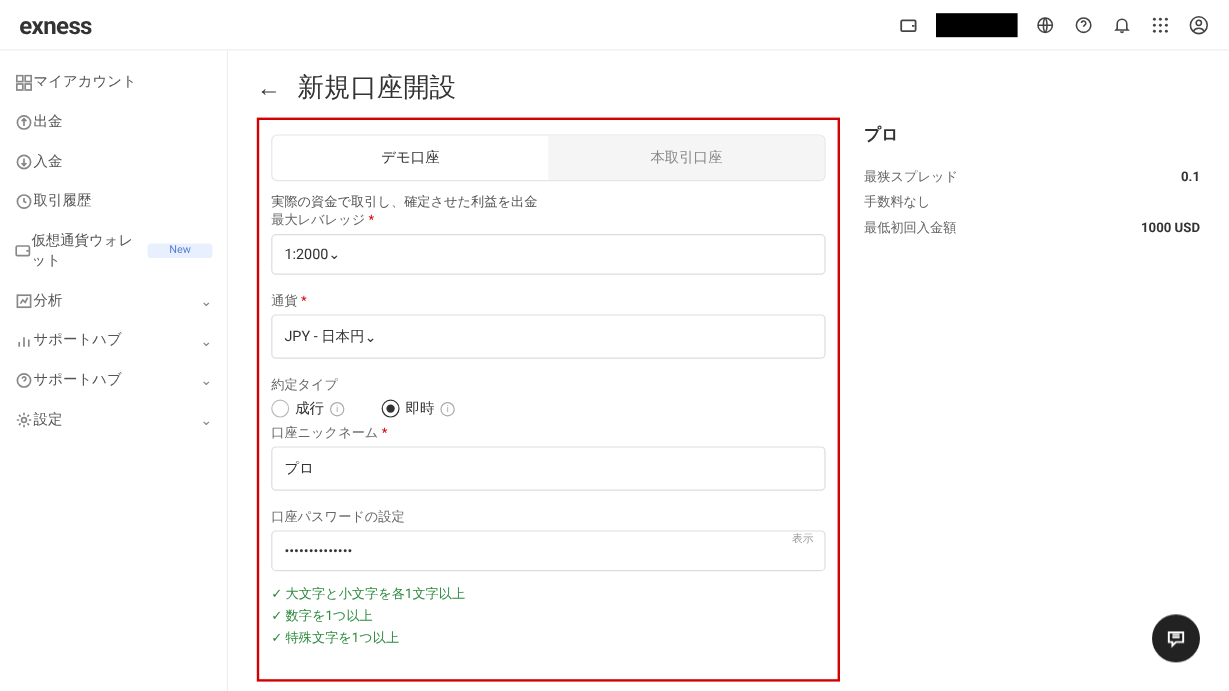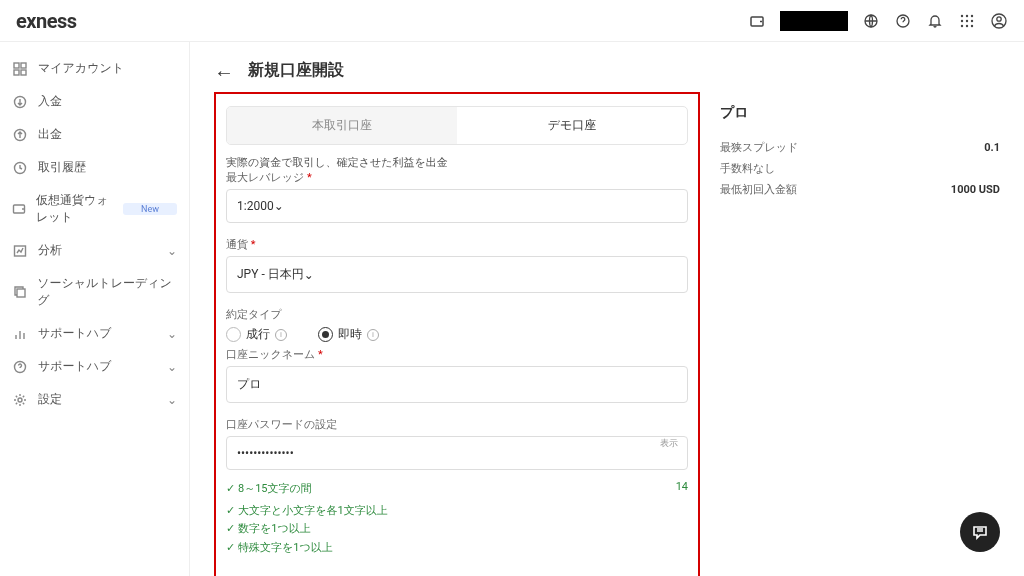--- a/index.html
+++ b/index.html
@@ -4,29 +4,29 @@
 <style>
 *{margin:0;padding:0;box-sizing:border-box;font-family:-apple-system,BlinkMacSystemFont,"Segoe UI",Roboto,sans-serif}
 body{background:#fff;color:#333;font-size:12px}
 .topbar{display:flex;align-items:center;justify-content:space-between;padding:8px 16px;border-bottom:1px solid #eee;height:42px}
 .logo{font-size:20px;font-weight:700;letter-spacing:-0.5px}
 .top-icons{display:flex;align-items:center;gap:14px}
 .top-icon{width:18px;height:18px;display:flex;align-items:center;justify-content:center;cursor:pointer;color:#444}
 .blackbox{width:68px;height:20px;background:#000}
 .layout{display:flex}
 .sidebar{width:190px;border-right:1px solid #eee;padding:10px 0;min-height:534px;position:relative;display:flex;flex-direction:column}
-.side-item{display:flex;align-items:center;padding:8px 12px;gap:10px;cursor:pointer;color:#555;font-size:12px}
+.side-item{display:flex;align-items:center;padding:8px 12px;cursor:pointer;color:#555;font-size:12px}
 .side-icon{width:16px;height:16px;display:flex;align-items:center;justify-content:center;color:#888}
 .chev{margin-left:auto;color:#888}
 .badge-new{background:#e8f0ff;color:#5a7fd6;font-size:9px;padding:1px 18px;border-radius:3px;margin-left:auto}
 .main{flex:1;padding:16px 24px;display:flex;gap:20px}
 .center{flex:1;max-width:720px}
 .page-head{display:flex;align-items:center;gap:14px;margin-bottom:10px}
 .back-arrow{font-size:20px;cursor:pointer}
-.page-title{font-size:16px;font-weight:700}
+.page-title{font-size:22px;font-weight:400}
 .redbox{border:2px solid #d40000;padding:12px 10px 10px}
 .tabs{display:flex;border:1px solid #e5e5e5;border-radius:5px;overflow:hidden;margin-bottom:10px}
 .tab{flex:1;text-align:center;padding:10px;font-size:12px;cursor:pointer}
 .tab.inactive{background:#f5f5f5;color:#888}
 .desc{font-size:11px;color:#555;margin-bottom:0}
 .field-label{font-size:11px;color:#666;margin-bottom:4px}
 .req{color:#d40000}
 .select,.input{width:100%;border:1px solid #ddd;border-radius:4px;padding:9px 10px;font-size:12px;display:flex;align-items:center;margin-bottom:14px;background:#fff}
 .radios{display:flex;gap:31px;margin-bottom:4px;align-items:center}
 .radio{display:flex;align-items:center;gap:5px;font-size:12px}
@@ -111,33 +111,33 @@
             <rect x="1" y="8" width="5" height="5"></rect>
             <rect x="8" y="8" width="5" height="5"></rect>
           </svg>
         </span>
         <span>マイアカウント</span>
       </div>
     <div class="side-item">
         <span class="side-icon">
           <svg width="14" height="14" viewBox="0 0 14 14" fill="none" stroke="currentColor" stroke-width="1.4">
             <circle cx="7" cy="7" r="5.5"></circle>
+            <path d="M7 10V4M5 6l2-2 2 2"></path>
+          </svg>
+        </span>
+        <span>出金</span>
+      </div>
+    <div class="side-item">
+        <span class="side-icon">
+          <svg width="14" height="14" viewBox="0 0 14 14" fill="none" stroke="currentColor" stroke-width="1.4">
+            <circle cx="7" cy="7" r="5.5"></circle>
             <path d="M7 4v6M5 8l2 2 2-2"></path>
           </svg>
         </span>
         <span>入金</span>
-      </div>
-    <div class="side-item">
-        <span class="side-icon">
-          <svg width="14" height="14" viewBox="0 0 14 14" fill="none" stroke="currentColor" stroke-width="1.4">
-            <circle cx="7" cy="7" r="5.5"></circle>
-            <path d="M7 10V4M5 6l2-2 2 2"></path>
-          </svg>
-        </span>
-        <span>出金</span>
       </div>
     <div class="side-item">
         <span class="side-icon">
           <svg width="14" height="14" viewBox="0 0 14 14" fill="none" stroke="currentColor" stroke-width="1.4">
             <circle cx="7" cy="7" r="5.5"></circle>
             <path d="M7 4v3l2 1"></path>
           </svg>
         </span>
         <span>取引履歴</span>
       </div>
@@ -153,29 +153,20 @@
       </div>
     <div class="side-item">
         <span class="side-icon">
           <svg width="14" height="14" viewBox="0 0 14 14" fill="none" stroke="currentColor" stroke-width="1.4">
             <rect x="1.5" y="2" width="11" height="10"></rect>
             <path d="M4 9l2-3 2 2 2-4"></path>
           </svg>
         </span>
         <span>分析</span>
         <span class="chev">⌄</span>
-      </div>
-    <div class="side-item">
-        <span class="side-icon">
-          <svg width="14" height="14" viewBox="0 0 14 14" fill="none" stroke="currentColor" stroke-width="1.4">
-            <rect x="4" y="4" width="8" height="8"></rect>
-            <path d="M4 10H2V2h8v2"></path>
-          </svg>
-        </span>
-        <span>ソーシャルトレーディング</span>
       </div>
     <div class="side-item">
         <span class="side-icon">
           <svg width="14" height="14" viewBox="0 0 14 14" fill="none" stroke="currentColor" stroke-width="1.4">
             <path d="M3 12V8M7 12V4M11 12V6"></path>
           </svg>
         </span>
         <span>サポートハブ</span>
         <span class="chev">⌄</span>
       </div>
@@ -203,22 +194,22 @@
   </div>
 
   <div class="main">
     <div class="center">
       <div class="page-head">
         <span class="back-arrow">←</span>
         <h1 class="page-title">新規口座開設</h1>
       </div>
       <div class="redbox">
         <div class="tabs">
+          <div class="tab">デモ口座</div>
           <div class="tab inactive">本取引口座</div>
-          <div class="tab">デモ口座</div>
         </div>
         <div class="desc">実際の資金で取引し、確定させた利益を出金</div>
 
         <div class="field-label"><span>最大レバレッジ</span> <span class="req">*</span></div>
         <div class="select">
             <span>1:2000</span>
             <span>⌄</span>
           </div>
 
         <div class="field-label"><span>通貨</span> <span class="req">*</span></div>
@@ -250,24 +241,20 @@
 
         <div class="field-label">口座パスワードの設定</div>
         <div class="pwd-row">
           <div class="input" style="margin-bottom:10px">
               <span>••••••••••••••</span>
             </div>
           <span class="pwd-toggle">表示</span>
         </div>
 
         <div class="rules">
-          <div class="rules-head">
-              <span class="rule">8～15文字の間</span>
-              <span class="count">14</span>
-            </div>
           <div class="rule">大文字と小文字を各1文字以上</div>
           <div class="rule">数字を1つ以上</div>
           <div class="rule">特殊文字を1つ以上</div>
         </div>
       </div>
 
     </div>
 
     <div class="right-panel">
       <div class="plan-title">プロ</div>

